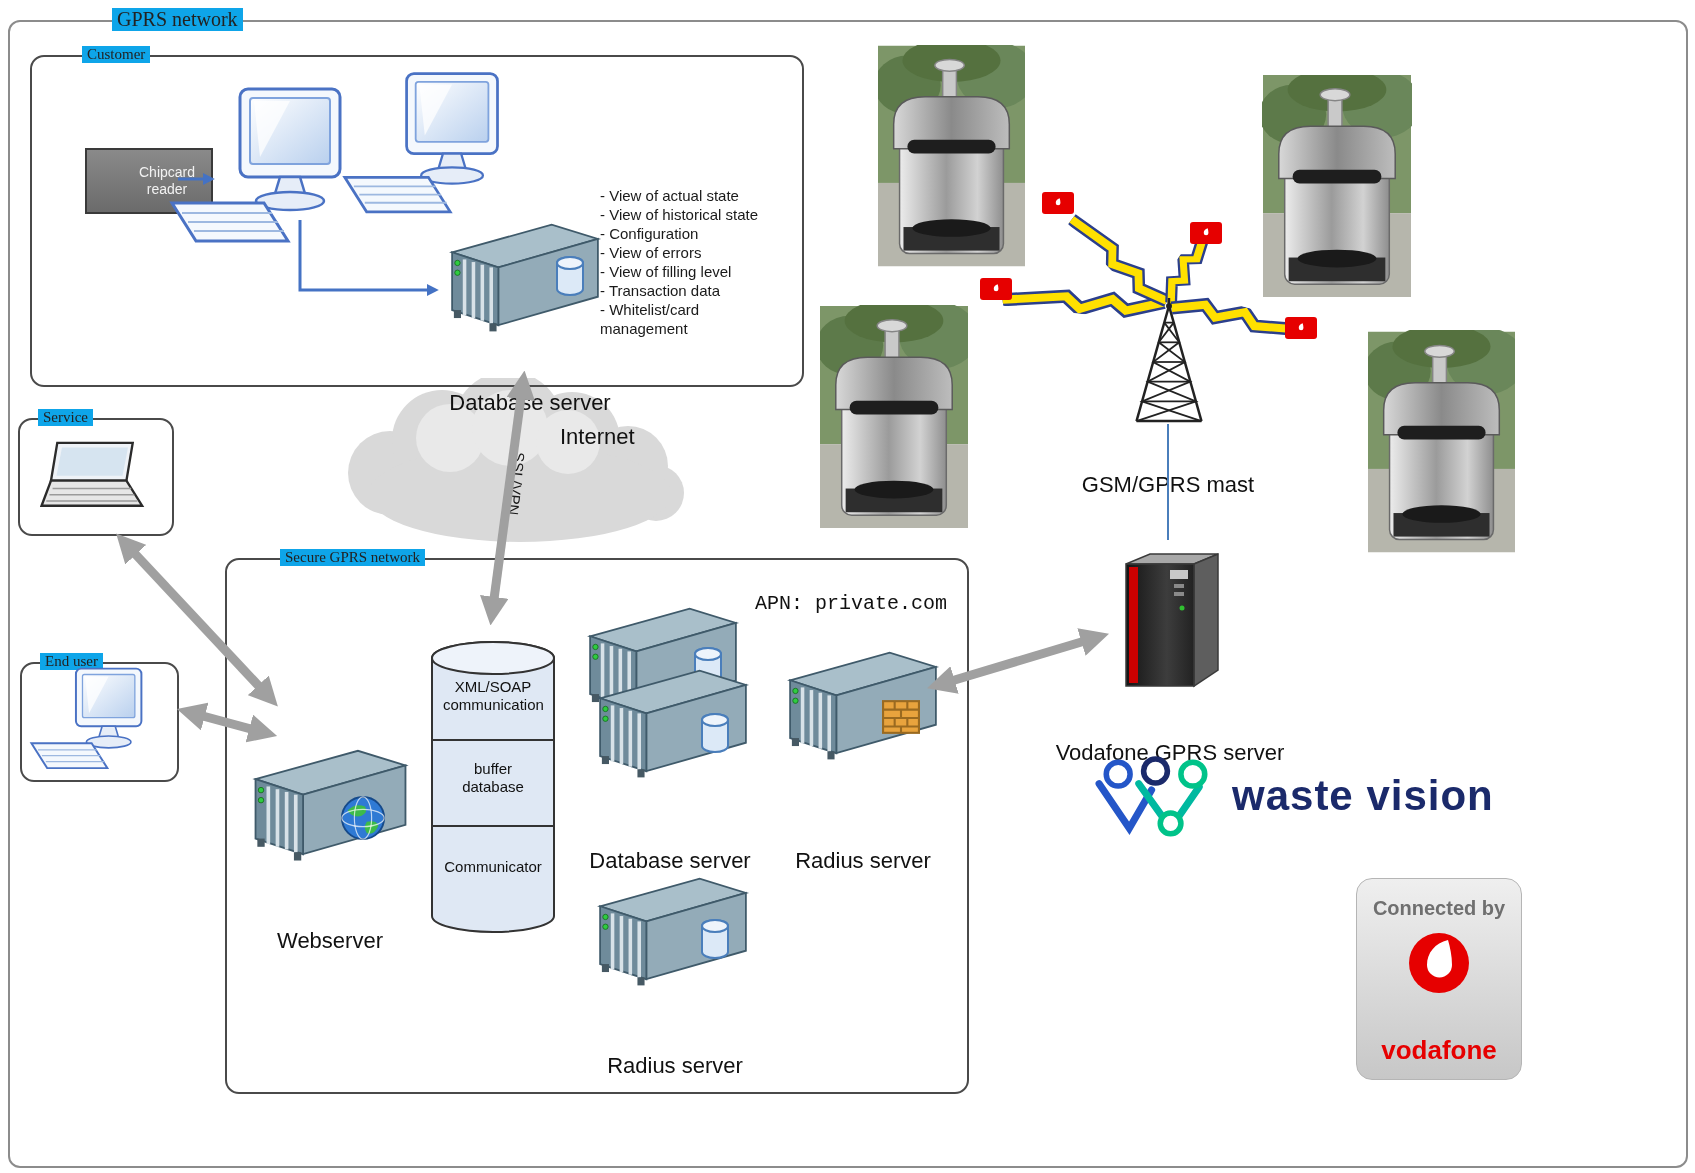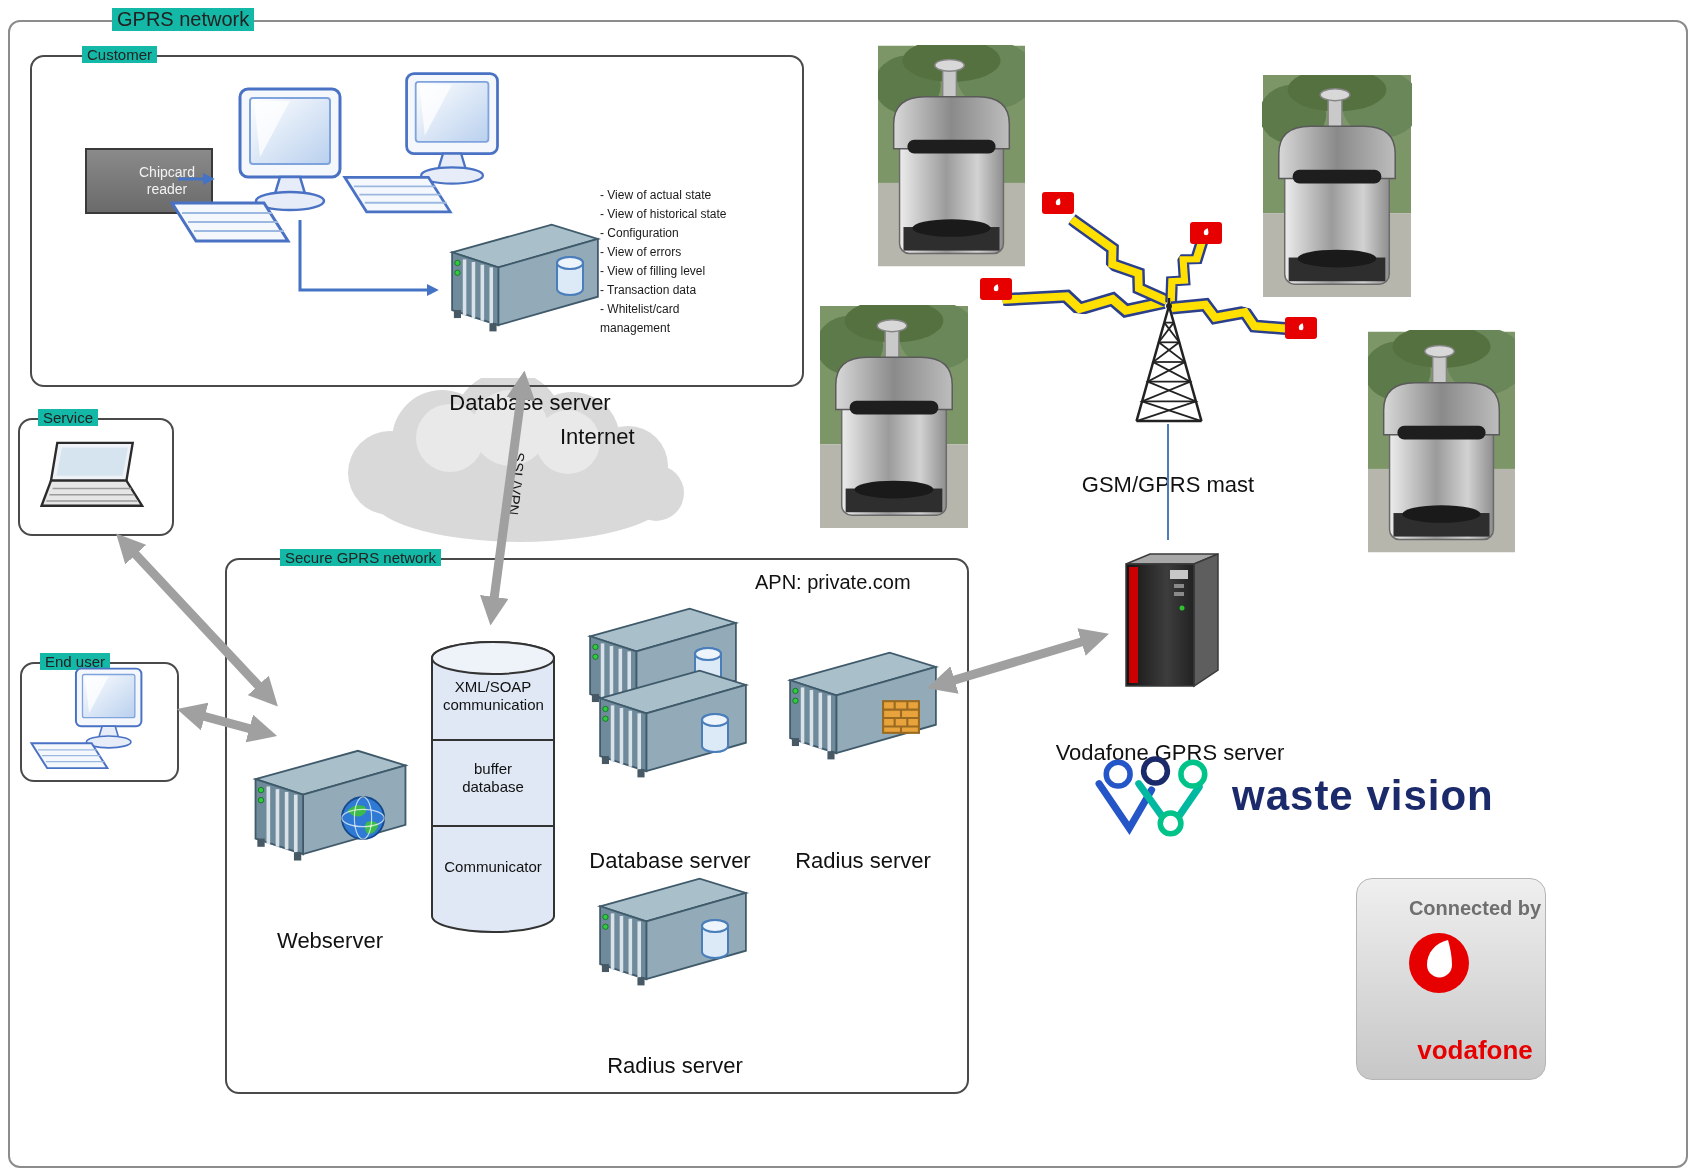--- a/index.html
+++ b/index.html
@@ -1,30 +1,30 @@
 <!DOCTYPE html>
 <html><head>
 <meta charset="utf-8">
 <style>
   html,body{margin:0;padding:0;background:#fff;}
   .page{position:relative;width:1695px;height:1173px;font-family:"Liberation Sans",sans-serif;background:#fff;overflow:hidden;}
   .abs{position:absolute;}
   .box{position:absolute;border:2px solid #4a4a4a;border-radius:14px;background:transparent;}
   .outerbox{border:2px solid #8c8c8c;border-radius:12px;}
-  .boxlabel{position:absolute;background:#14b8a6;padding:0 5px;font-size:15px;color:#222;white-space:nowrap;}
+  .boxlabel{position:absolute;background:#0ea5e9;padding:0 5px;font-size:15px;color:#222;white-space:nowrap;font-family:Liberation Serif, serif;}
   .biglabel{position:absolute;font-size:22px;color:#111;text-align:center;margin-top:48px;}
-  .feature{font-size:12px;line-height:19px;color:#1a1a1a;}
+  .feature{font-size:15px;line-height:19px;color:#1a1a1a;}
   .cyltext{position:absolute;font-size:15px;color:#111;text-align:center;line-height:18px;}
   .chipcard{position:absolute;background:linear-gradient(180deg,#8a8a8a,#6b6b6b);border:2px solid #3a3a3a;color:#f2f2f2;font-size:14px;line-height:17px;display:flex;align-items:center;justify-content:center;text-align:center;}
   .ssl{position:absolute;writing-mode:vertical-rl;font-size:15px;color:#1a1a1a;transform:rotate(6deg);}
   .apn{position:absolute;font-size:20px;color:#111;}
   .wv-text{position:absolute;font-size:42px;font-weight:bold;color:#1b2a6b;letter-spacing:1px;}
   .certified{position:absolute;font-size:23px;color:#5c2d82;}
   .equens{position:absolute;font-size:56px;font-weight:bold;color:#7d3f98;letter-spacing:1px;}
-  .vfbox{position:absolute;background:linear-gradient(180deg,#efefef,#c7c7c7);border:1px solid #b5b5b5;border-radius:16px;padding-left:24px;}
+  .vfbox{position:absolute;background:linear-gradient(180deg,#efefef,#c7c7c7);border:1px solid #b5b5b5;border-radius:16px;}
   .connectedby{position:absolute;width:100%;text-align:center;font-size:20px;font-weight:bold;color:#6f6f6f;}
   .vodafone-word{position:absolute;width:100%;text-align:center;font-size:26px;font-weight:bold;color:#e60000;}
   .badge{position:absolute;width:32px;height:22px;background:#e60000;border-radius:3px;}
   svg.icon{position:absolute;}
   .overlay{position:absolute;left:0;top:0;z-index:9;pointer-events:none;}
 </style>
 </head>
 <body>
 
 <div class="page">
@@ -236,21 +236,21 @@
     </svg>
 
   <div class="box" style="left:20px;top:662px;width:155px;height:116px;z-index:2;"></div>
   <div class="boxlabel" style="left:40px;top:653px;z-index:3;">End user</div>
   <svg class="icon" style="left:26px;top:666px;width:130px;height:108px;z-index:3;">
       <use href="#sym-workstation"></use>
     </svg>
 
   <div class="box" style="left:225px;top:558px;width:740px;height:532px;z-index:2;"></div>
   <div class="boxlabel" style="left:280px;top:549px;z-index:3;">Secure GPRS network</div>
-  <div class="apn" style="left:755px;top:571px;z-index:3;">APN: private.com</div>
+  <div class="apn" style="left:755px;top:592px;z-index:3;font-family:Liberation Mono, monospace;">APN: private.com</div>
 
   <svg class="icon" style="left:430px;top:638px;width:126px;height:298px;z-index:3;" viewBox="0 0 126 298">
     <path d="M2,20 a61,16 0 0 1 122,0 v258 a61,16 0 0 1 -122,0 z" fill="#dfe8f4" stroke="#333" stroke-width="2"></path>
     <ellipse cx="63" cy="20" rx="61" ry="16" fill="#eef3fa" stroke="#333" stroke-width="2"></ellipse>
     <line x1="2" y1="102" x2="124" y2="102" stroke="#333" stroke-width="2"></line>
     <line x1="2" y1="188" x2="124" y2="188" stroke="#333" stroke-width="2"></line>
   </svg>
   <div class="cyltext" style="left:443px;top:678px;width:100px;z-index:4;">XML/SOAP communication</div>
   <div class="cyltext" style="left:458px;top:760px;width:70px;z-index:4;">buffer database</div>
   <div class="cyltext" style="left:430px;top:858px;width:126px;z-index:4;">Communicator</div>

